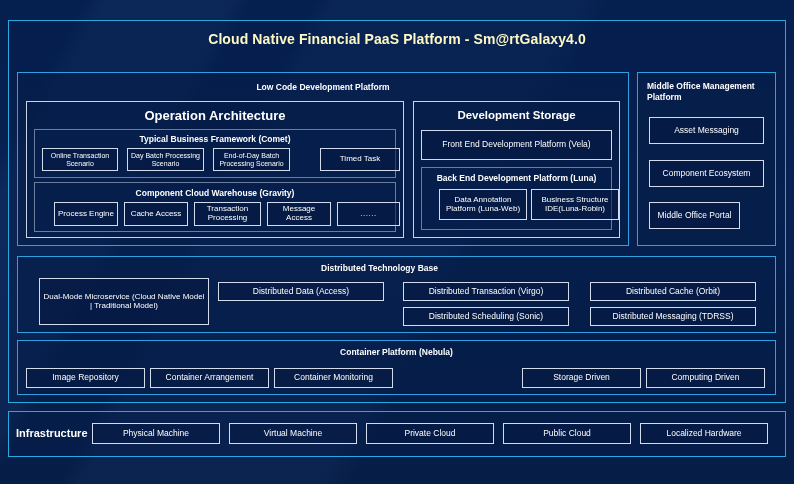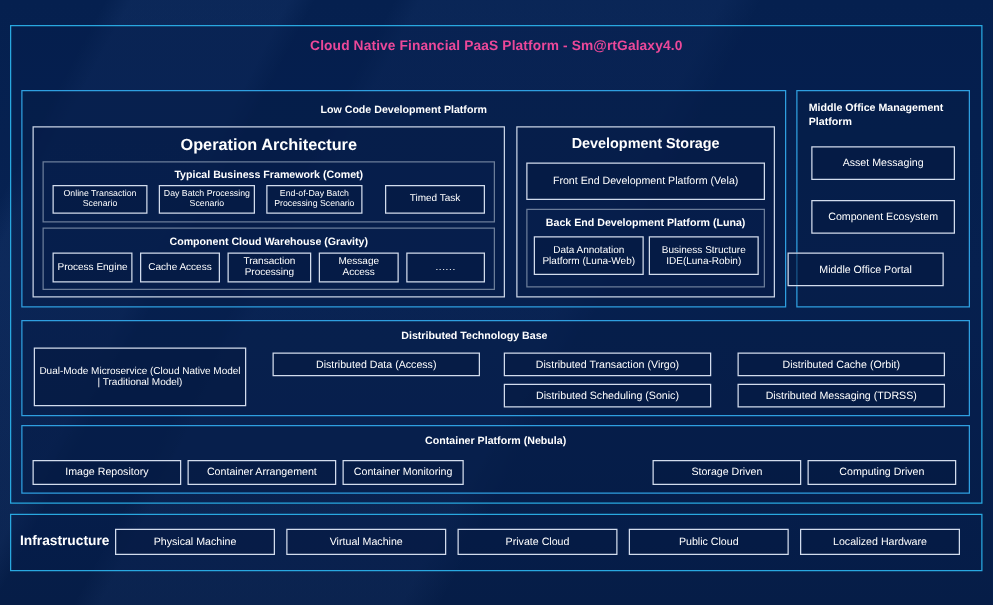--- a/index.html
+++ b/index.html
@@ -81,39 +81,39 @@
     padding: 1px 2px;
     overflow: visible;
   }
 
   
   #main-title {
     position: absolute;
     left: 0; right: 0;
     top: 31px;
     text-align: center;
-    font-size: 11px;
+    font-size: 14px;
     font-weight: bold;
     letter-spacing: 0.1px;
-    color: #ec4899;
+    color: #fef9c3;
   }
 
   .panel-title {
     position: absolute;
     text-align: center;
     font-weight: bold;
     color: #ffffff;
   }
 
   .t-small  { font-size: 8.5px; }
   .t-med    { font-size: 11.5px; }
   .t-big    { font-size: 13px; }
 
   .lbl-7   { font-size: 7px; }
-  .lbl-8   { font-size: 8px; }
+  .lbl-8   { font-size: 8px; margin-left: 12px; }
   .lbl-85  { font-size: 8.5px; }
 
   .stack { flex-direction: column; }
 
   #infra-label {
     position: absolute;
     font-size: 11px;
     font-weight: bold;
     color: #ffffff;
   }
@@ -189,21 +189,21 @@
 
   <div class="panel" style="left:637px; top:72px; width:139px; height:174px;"></div>
   <div class="panel-title t-small" style="left:647px; top:81px; width:122px; text-align:left; line-height:1.3;">Middle Office Management Platform</div>
 
   <div class="box lbl-85" style="left:649px; top:117px; width:115px; height:27px;">
     <span>Asset Messaging</span>
   </div>
   <div class="box lbl-85" style="left:649px; top:160px; width:115px; height:27px;">
     <span>Component Ecosystem</span>
   </div>
-  <div class="box lbl-85" style="left:630px; top:202px; width:125px; height:27px;">
+  <div class="box lbl-85" style="left:649px; top:202px; width:91px; height:27px;">
     <span>Middle Office Portal</span>
   </div>
 
   <div class="panel" style="left:17px; top:256px; width:759px; height:77px;"></div>
   <div class="panel-title t-small" style="left:0; top:263px; width:759px;">Distributed Technology Base</div>
 
   <div class="box stack lbl-8" style="left:27px; top:278px; width:170px; height:47px;">
     <span>Dual-Mode Microservice (Cloud Native Model | Traditional Model)</span>
   </div>
 
@@ -226,21 +226,21 @@
 
   <div class="panel" style="left:17px; top:340px; width:759px; height:55px;"></div>
   <div class="panel-title t-small" style="left:17px; top:347px; width:759px;">Container Platform (Nebula)</div>
 
   <div class="box lbl-85" style="left:26px; top:368px; width:119px; height:20px;">
     <span>Image Repository</span>
   </div>
   <div class="box lbl-85" style="left:150px; top:368px; width:119px; height:20px;">
     <span>Container Arrangement</span>
   </div>
-  <div class="box lbl-85" style="left:274px; top:368px; width:97px; height:20px;">
+  <div class="box lbl-85" style="left:274px; top:368px; width:119px; height:20px;">
     <span>Container Monitoring</span>
   </div>
   <div class="box lbl-85" style="left:522px; top:368px; width:119px; height:20px;">
     <span>Storage Driven</span>
   </div>
   <div class="box lbl-85" style="left:646px; top:368px; width:119px; height:20px;">
     <span>Computing Driven</span>
   </div>
 
   <div class="frame" style="left:8px; top:411px; width:778px; height:46px;"></div>

